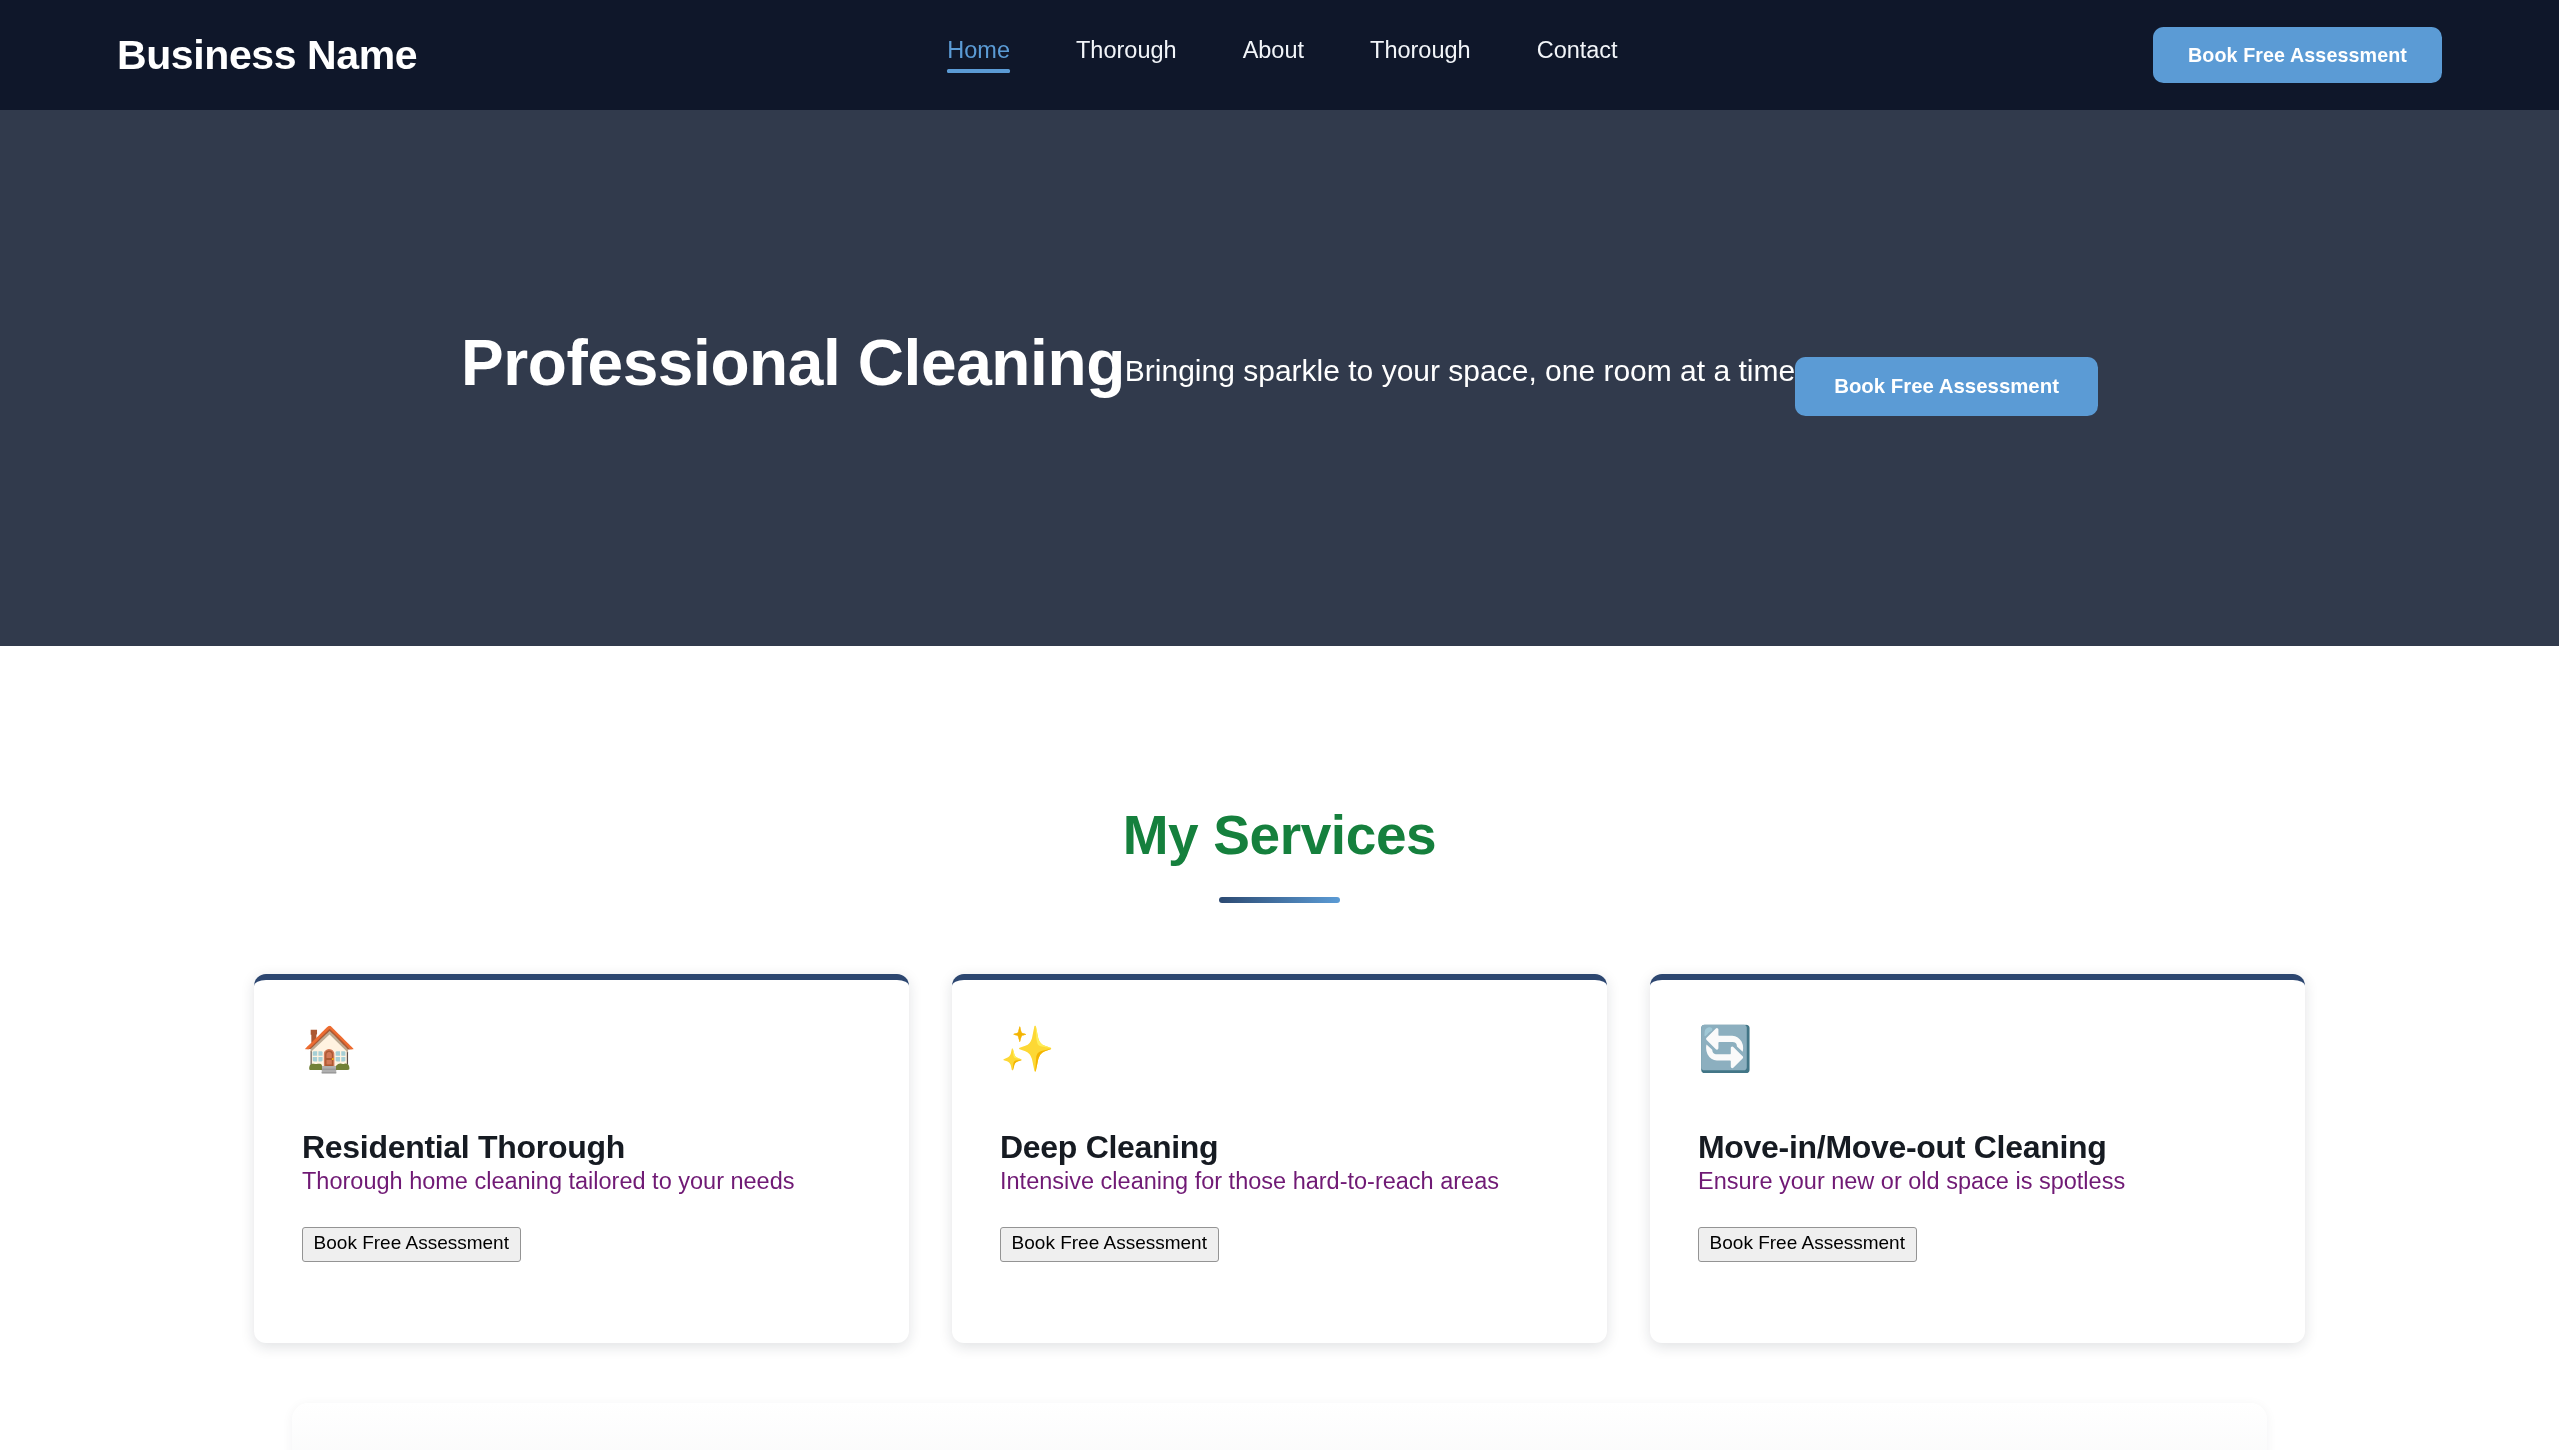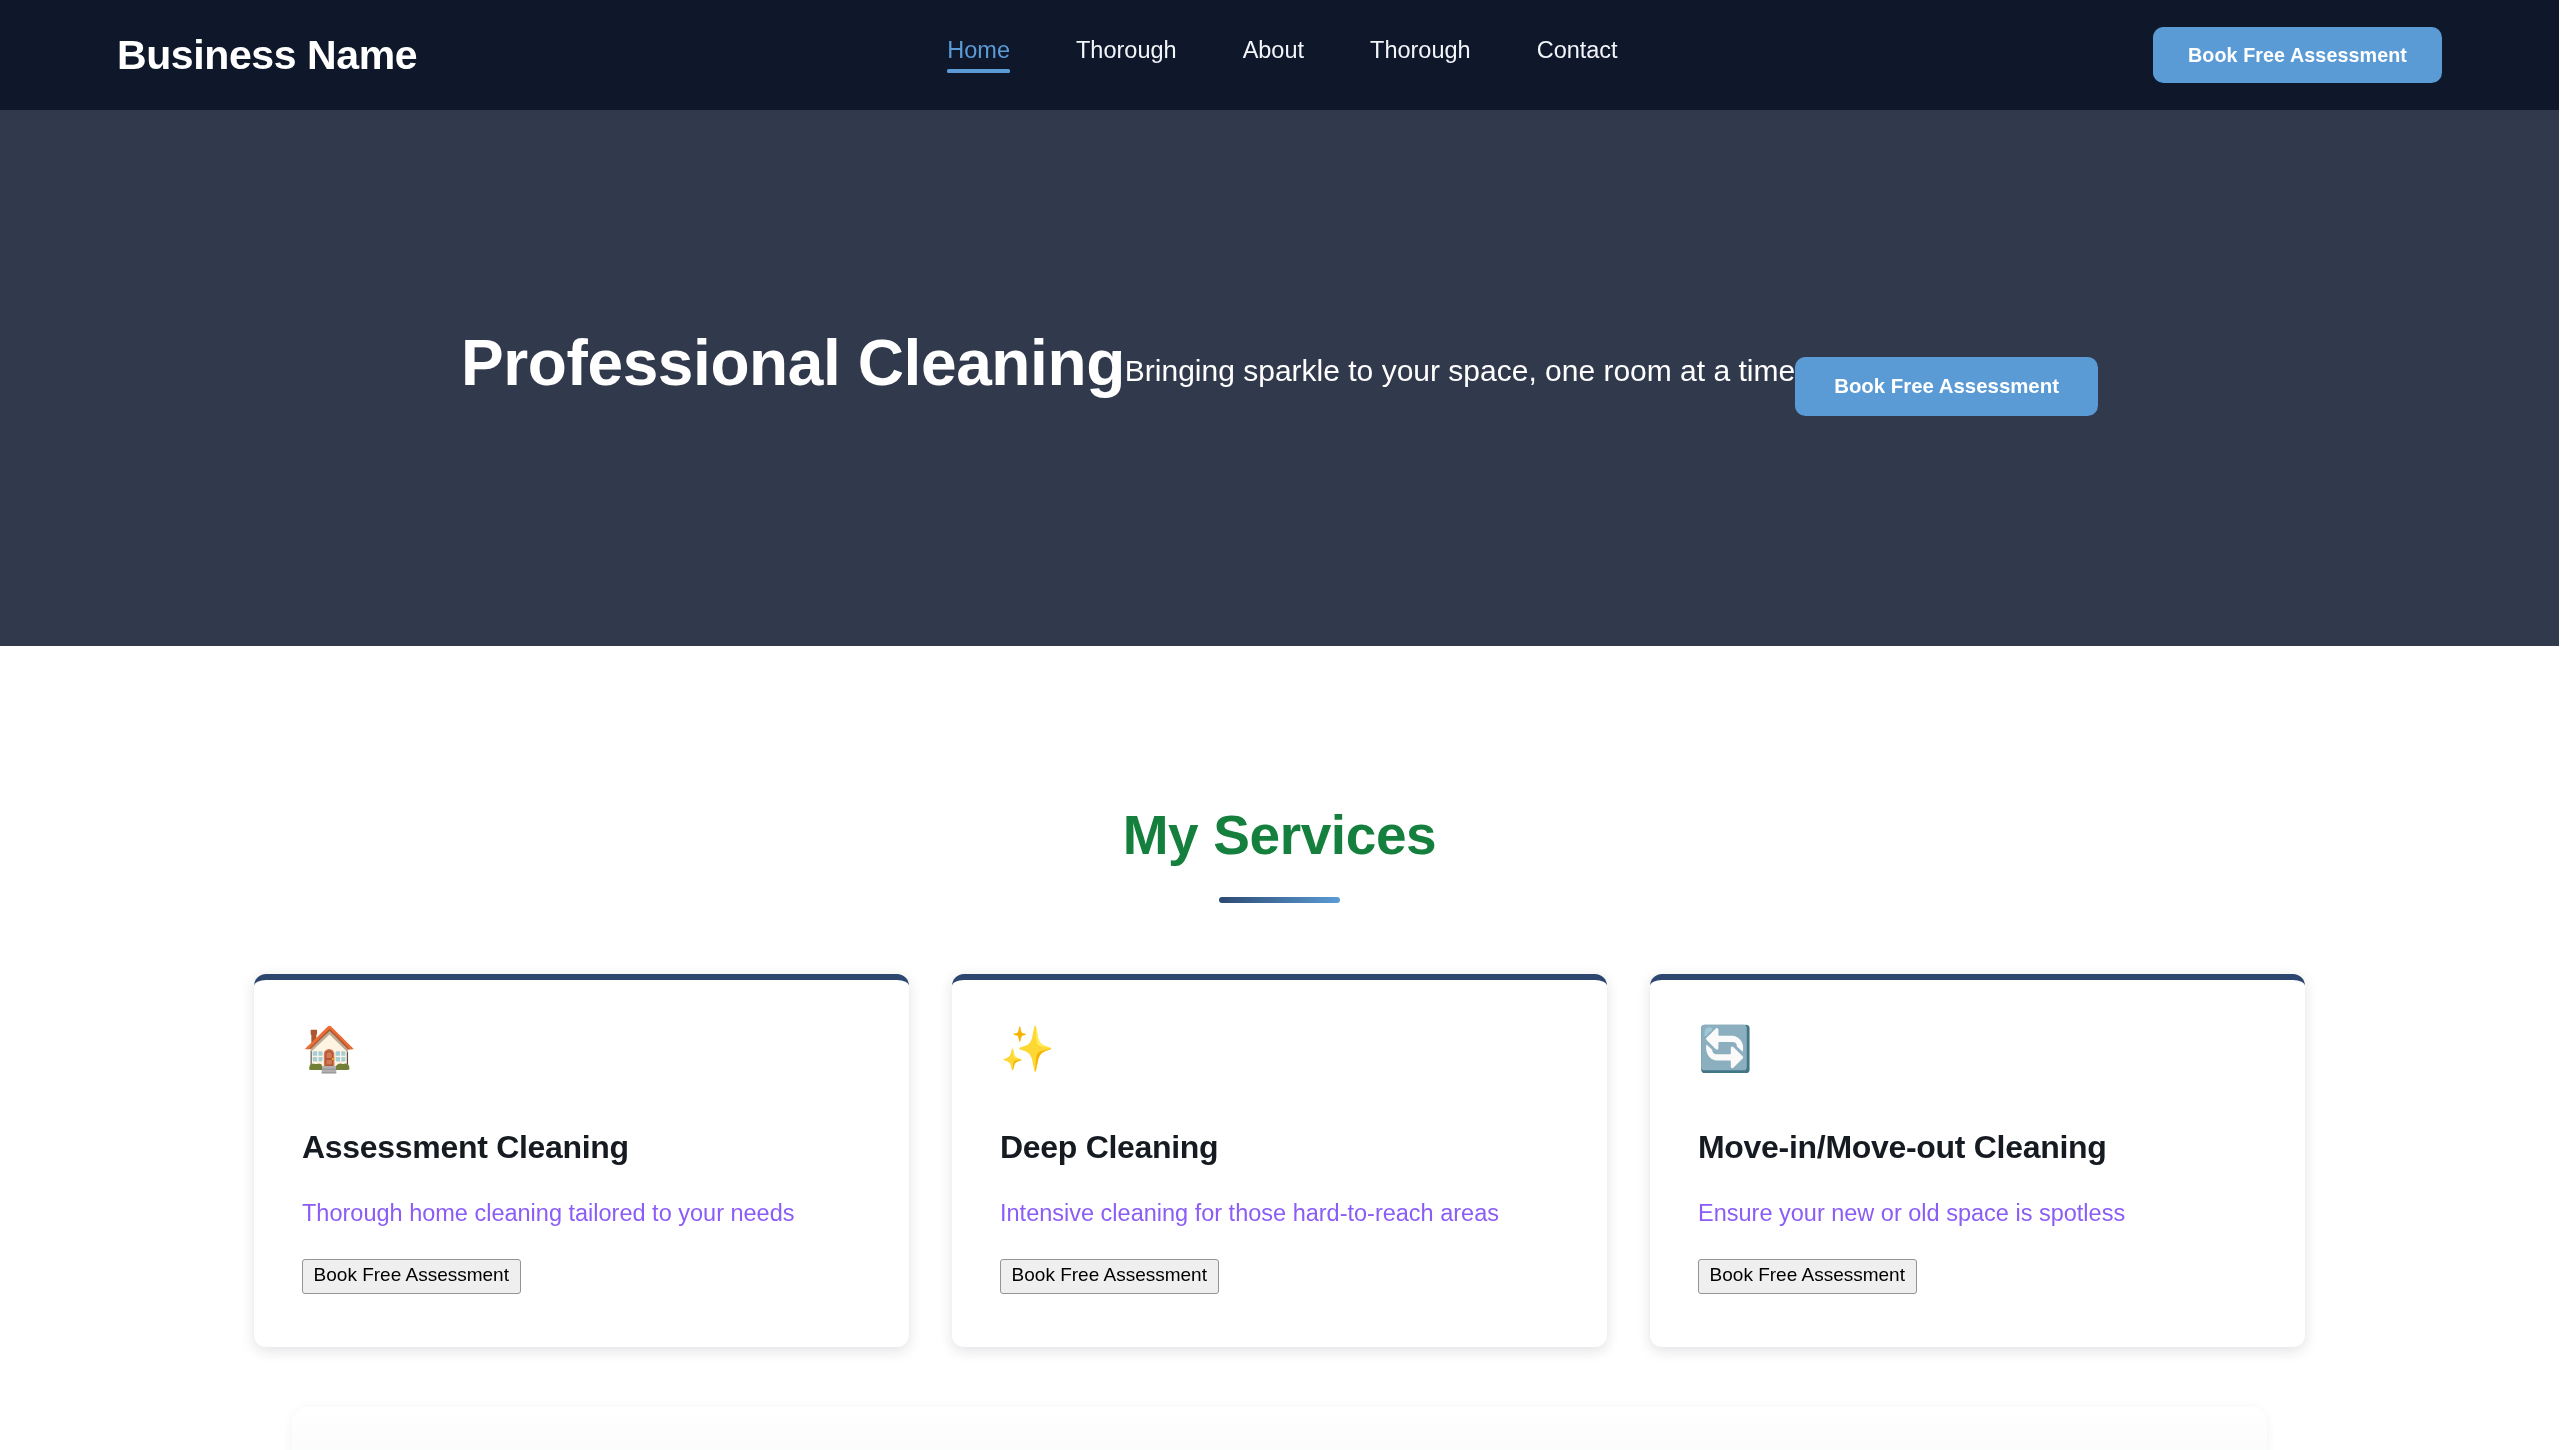--- a/index.html
+++ b/index.html
@@ -211,22 +211,21 @@
     font-size: 32px;
     font-weight: bold;
     color: #161b22;
     margin-top: 47px;
     letter-spacing: -0.3px;
     line-height: 1.15;
   }
 
   .card-desc {
     font-size: 23.5px;
-    color: #8b5cf6;
-    margin-top: 32px;
+    color: #701a75;
     line-height: 1.3;
   }
 
   .card-btn {
     margin-top: 30px;
     font-family: "Liberation Sans", sans-serif;
     font-size: 19px;
     color: #000000;
     background: #efefef;
     border: 1.5px solid #949494;
@@ -305,21 +304,21 @@
     <section class="services">
       <div class="section-head">
         <h2 class="section-title">My Services</h2>
         <div class="title-rule"></div>
       </div>
 
       <div class="cards-row">
 
         <article class="service-card">
           <span class="card-icon">🏠</span>
-          <h3 class="card-title">Assessment Cleaning</h3>
+          <h3 class="card-title">Residential Thorough</h3>
           <p class="card-desc">Thorough home cleaning tailored to your needs</p>
           <button class="card-btn">Book Free Assessment</button>
         </article>
 
         <article class="service-card">
           <span class="card-icon">✨</span>
           <h3 class="card-title">Deep Cleaning</h3>
           <p class="card-desc">Intensive cleaning for those hard-to-reach areas</p>
           <button class="card-btn">Book Free Assessment</button>
         </article>

